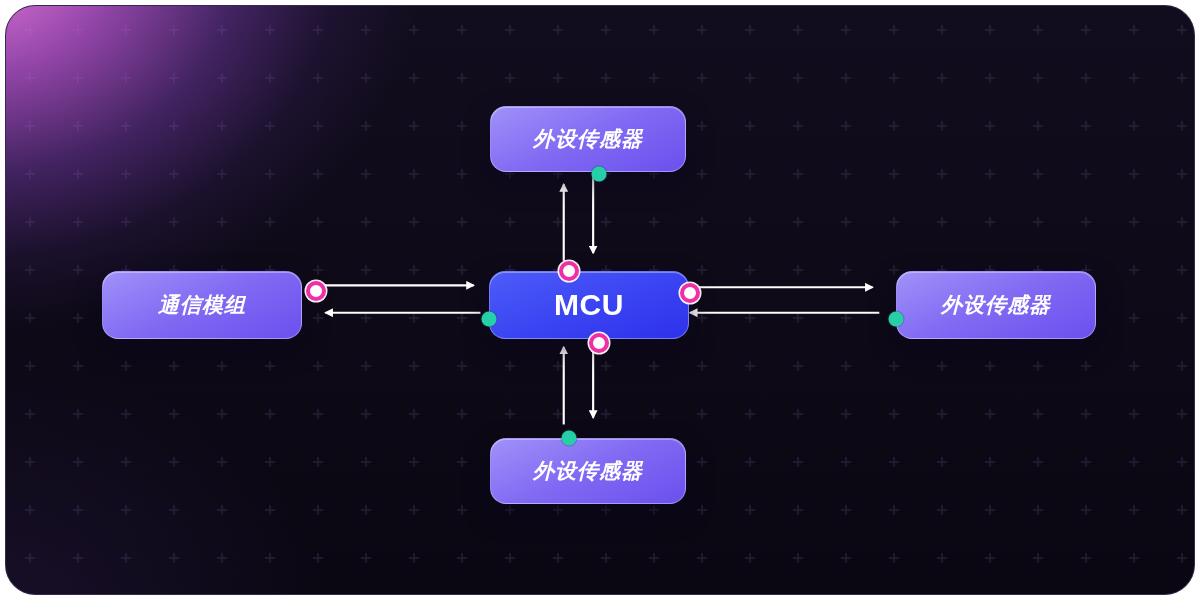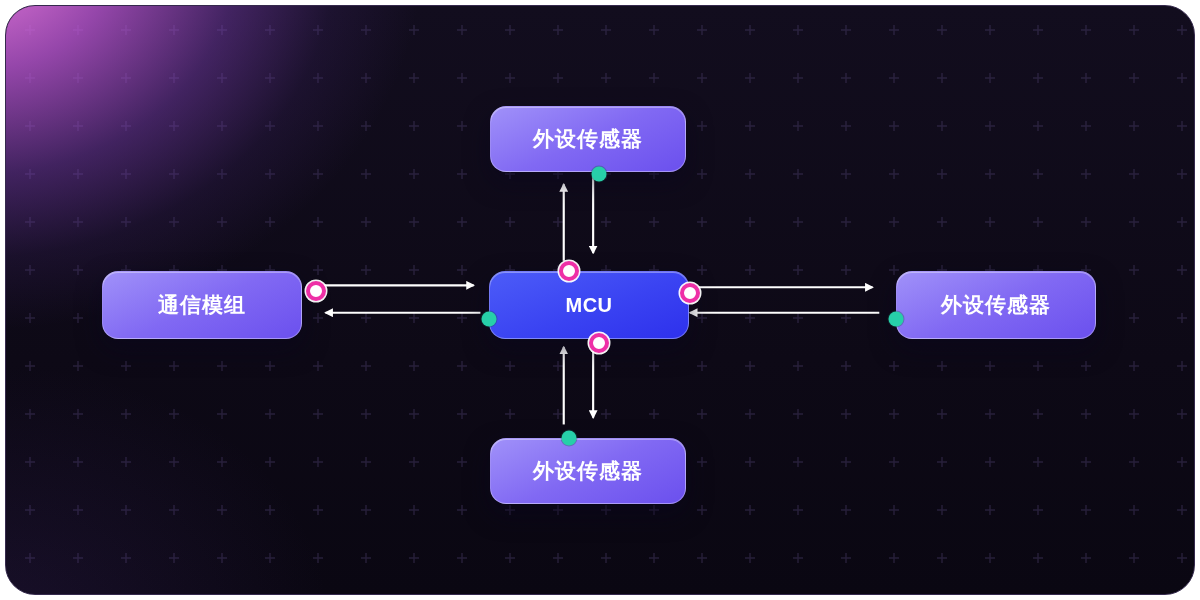--- a/index.html
+++ b/index.html
@@ -53,29 +53,30 @@
     font-size: 21px;
     font-weight: 600;
     letter-spacing: 1px;
     box-sizing: border-box;
     border: 1px solid rgba(255,255,255,0.30);
     box-shadow: inset 0 1px 0 rgba(255,255,255,0.35),
                 0 10px 24px rgba(10,5,30,0.55);
   }
   .node-purple {
     background: linear-gradient(155deg, #a091f9 0%, #8169f3 50%, #6b50ee 100%);
+    font-style: italic;
   }
   .node-blue {
     background: linear-gradient(160deg, #4c5cf8 0%, #3a43f2 55%, #2e31ec 100%);
   }
   .node-top    { left: 484px; top: 100px; width: 196px; height: 66px; }
   .node-bottom { left: 484px; top: 432px; width: 196px; height: 66px; }
   .node-left   { left: 96px; top: 265px; width: 200px; height: 68px; }
   .node-right  { left: 890px; top: 265px; width: 200px; height: 68px; }
-  .node-mcu    { left: 483px; top: 265px; width: 200px; height: 68px; font-size: 20px; letter-spacing: 0.5px; }
+  .node-mcu    { left: 483px; top: 265px; width: 200px; height: 68px; font-size: 30px; letter-spacing: 0.5px; }
 
   .arrows {
     position: absolute;
     inset: 0;
     width: 100%;
     height: 100%;
     pointer-events: none;
   }
   .port {
     position: absolute;

